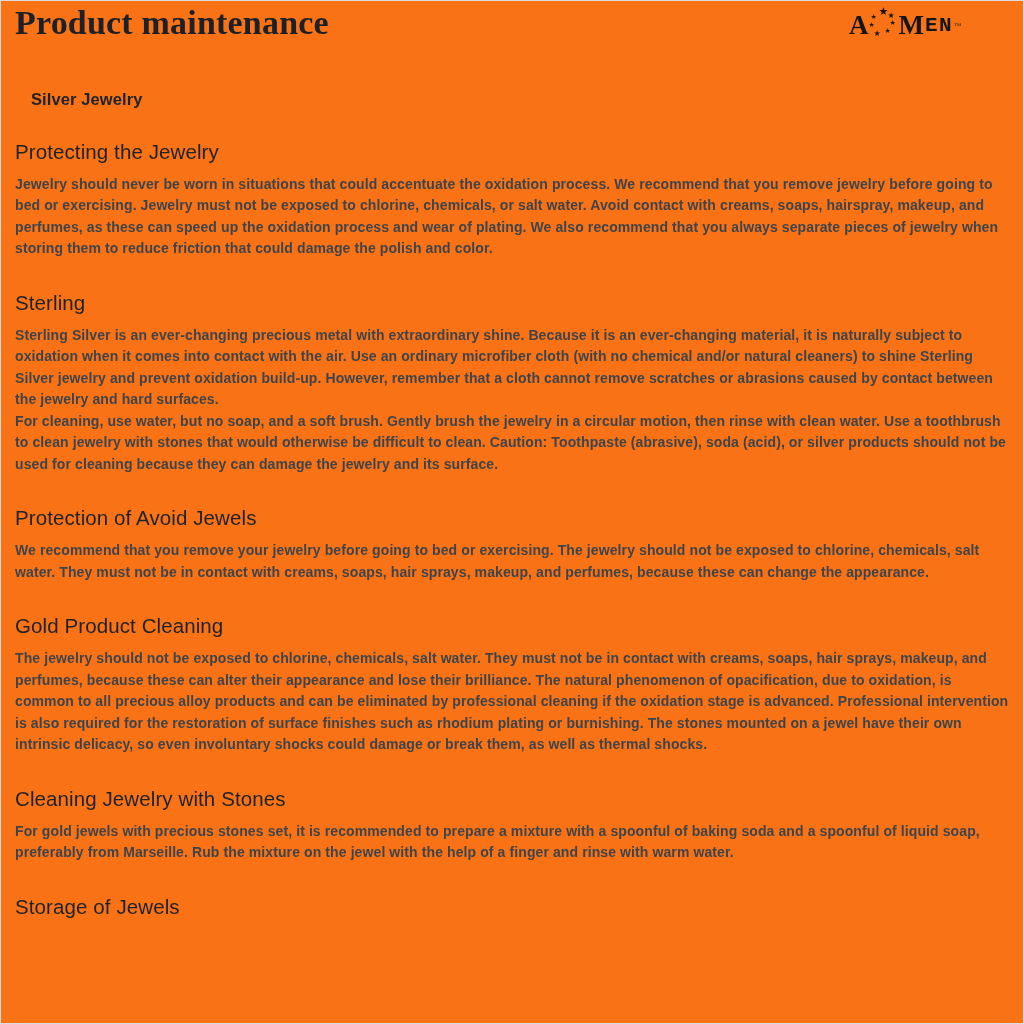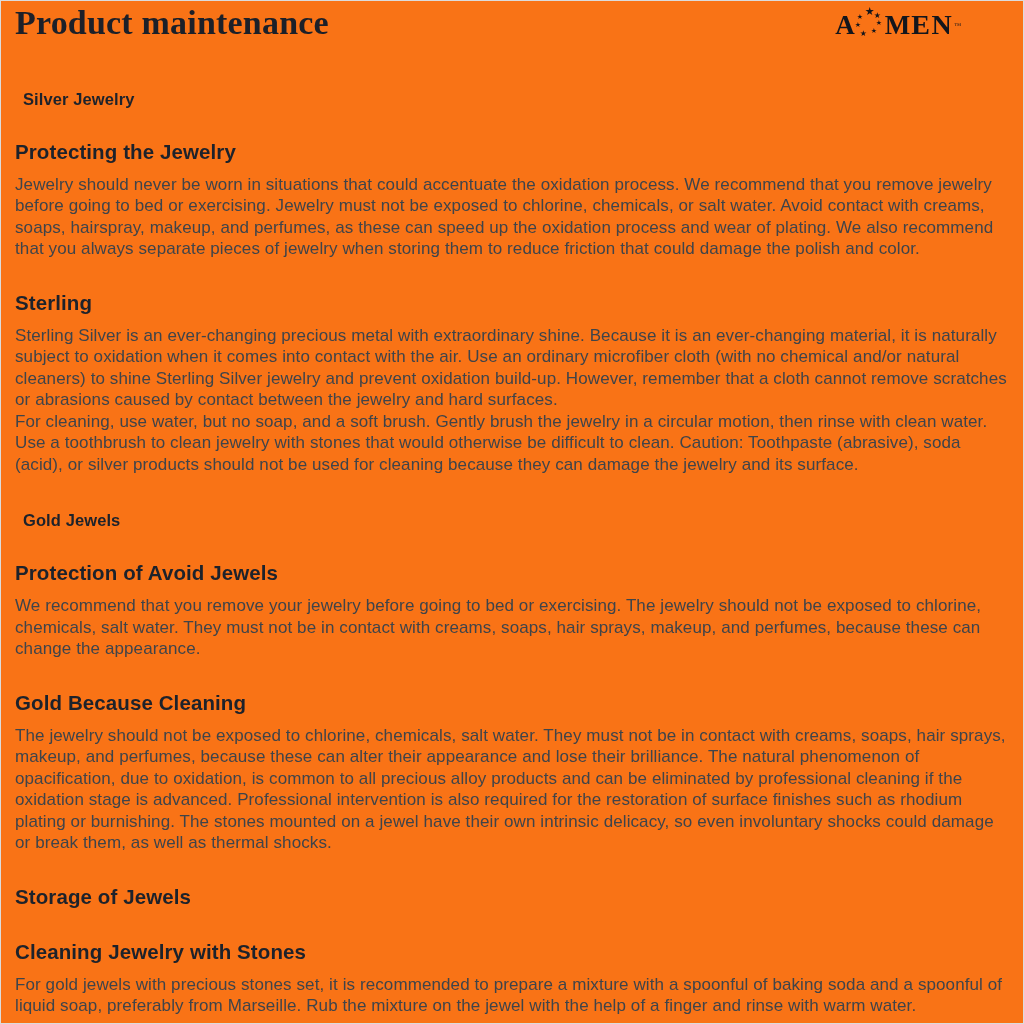--- a/index.html
+++ b/index.html
@@ -42,46 +42,47 @@
   .logo-stars { position: relative; width: 27px; height: 32px; display: inline-block; margin: 0 1px; }
   .logo-stars span { position: absolute; line-height: 1; color: #14161c; }
   .st1 { left: 8px;  top: -3px; font-size: 11px; }
   .st2 { left: 0px;  top: 5px;  font-size: 7px; }
   .st3 { left: 17px; top: 3px;  font-size: 8px; }
   .st4 { left: -2px; top: 13px; font-size: 7px; }
   .st5 { left: 19px; top: 11px; font-size: 7px; }
   .st6 { left: 3px;  top: 21px; font-size: 8px; }
   .st7 { left: 14px; top: 19px; font-size: 7px; }
   .brand-m { font-size: 27px; font-weight: 600; letter-spacing: 1px; }
-  .brand-en { font-size: 28px; font-weight: 600; letter-spacing: 1.5px; }
+  .brand-en { font-size: 21px; font-weight: 600; letter-spacing: 1.5px; font-family: Liberation Mono, monospace; }
   .brand-tm { font-size: 7px; vertical-align: top; margin-top: 2px; margin-left: 1px; color: #14161c; }
 
   .subheading {
     font-size: 16.5px;
     font-weight: 700;
     color: #1d222b;
     letter-spacing: 0.1px;
-    margin: 8px;
+    margin: 16px;
   }
   .subheading.first { margin-top: 46px; }
   .subheading.later { margin-top: 36px; }
 
   .section-heading {
     font-size: 20.5px;
-    font-weight: 700;
+    font-weight: 400;
     color: #1d222b;
     letter-spacing: 0.1px;
     margin: 31px 0 10px 0;
   }
   .section-body {
-    font-size: 17px;
+    font-size: 14px;
     line-height: 21.5px;
     letter-spacing: 0.1px;
     color: #3f444a;
     margin: 0;
+    font-weight: bold;
   }
 </style>
 </head>
 <body>
 
 <div class="page">
 
   <header class="page-header">
     <h1 class="doc-title">Product maintenance</h1>
     <div class="brand-logo">
@@ -112,36 +113,35 @@
 
     <section>
       <h2 class="section-heading">Sterling</h2>
       <p class="section-body">Sterling Silver is an ever-changing precious metal with extraordinary shine. Because it is an ever-changing material, it is naturally subject to oxidation when it comes into contact with the air. Use an ordinary microfiber cloth (with no chemical and/or natural cleaners) to shine Sterling Silver jewelry and prevent oxidation build-up. However, remember that a cloth cannot remove scratches or abrasions caused by contact between the jewelry and hard surfaces.</p>
     </section>
 
     <section>
       <p class="section-body">For cleaning, use water, but no soap, and a soft brush. Gently brush the jewelry in a circular motion, then rinse with clean water. Use a toothbrush to clean jewelry with stones that would otherwise be difficult to clean. Caution: Toothpaste (abrasive), soda (acid), or silver products should not be used for cleaning because they can damage the jewelry and its surface.</p>
     </section>
 
-    <h3 class="subheading later">Gold Jewels</h3>
 
     <section>
       <h2 class="section-heading">Protection of Avoid Jewels</h2>
       <p class="section-body">We recommend that you remove your jewelry before going to bed or exercising. The jewelry should not be exposed to chlorine, chemicals, salt water. They must not be in contact with creams, soaps, hair sprays, makeup, and perfumes, because these can change the appearance.</p>
     </section>
 
     <section>
-      <h2 class="section-heading">Gold Because Cleaning</h2>
+      <h2 class="section-heading">Gold Product Cleaning</h2>
       <p class="section-body">The jewelry should not be exposed to chlorine, chemicals, salt water. They must not be in contact with creams, soaps, hair sprays, makeup, and perfumes, because these can alter their appearance and lose their brilliance. The natural phenomenon of opacification, due to oxidation, is common to all precious alloy products and can be eliminated by professional cleaning if the oxidation stage is advanced. Professional intervention is also required for the restoration of surface finishes such as rhodium plating or burnishing. The stones mounted on a jewel have their own intrinsic delicacy, so even involuntary shocks could damage or break them, as well as thermal shocks.</p>
+    </section>
+
+    <section>
+      <h2 class="section-heading">Cleaning Jewelry with Stones</h2>
+      <p class="section-body">For gold jewels with precious stones set, it is recommended to prepare a mixture with a spoonful of baking soda and a spoonful of liquid soap, preferably from Marseille. Rub the mixture on the jewel with the help of a finger and rinse with warm water.</p>
     </section>
 
     <section>
       <h2 class="section-heading">Storage of Jewels</h2>
 
     </section>
 
-    <section>
-      <h2 class="section-heading">Cleaning Jewelry with Stones</h2>
-      <p class="section-body">For gold jewels with precious stones set, it is recommended to prepare a mixture with a spoonful of baking soda and a spoonful of liquid soap, preferably from Marseille. Rub the mixture on the jewel with the help of a finger and rinse with warm water.</p>
-    </section>
-
   </main>
 </div>
 
 </body></html>

